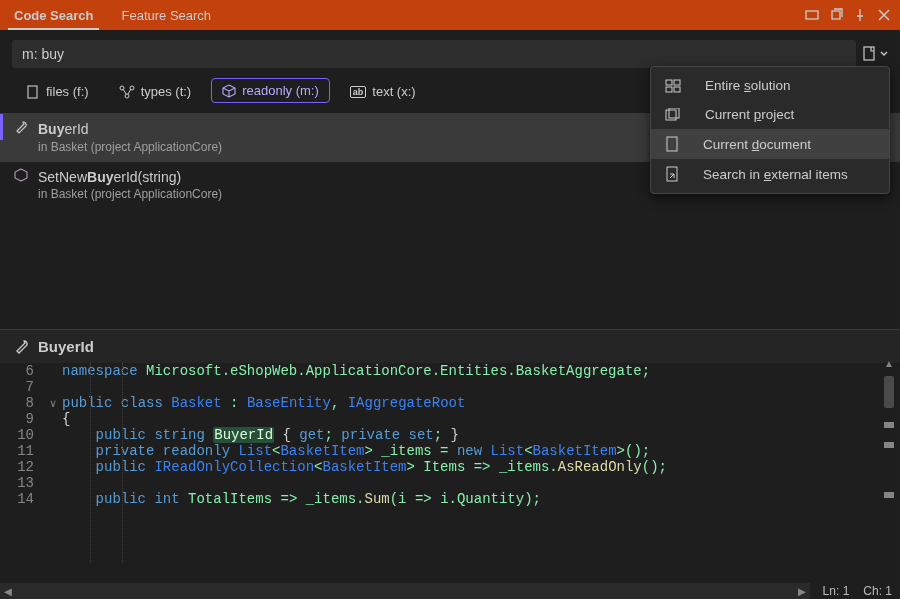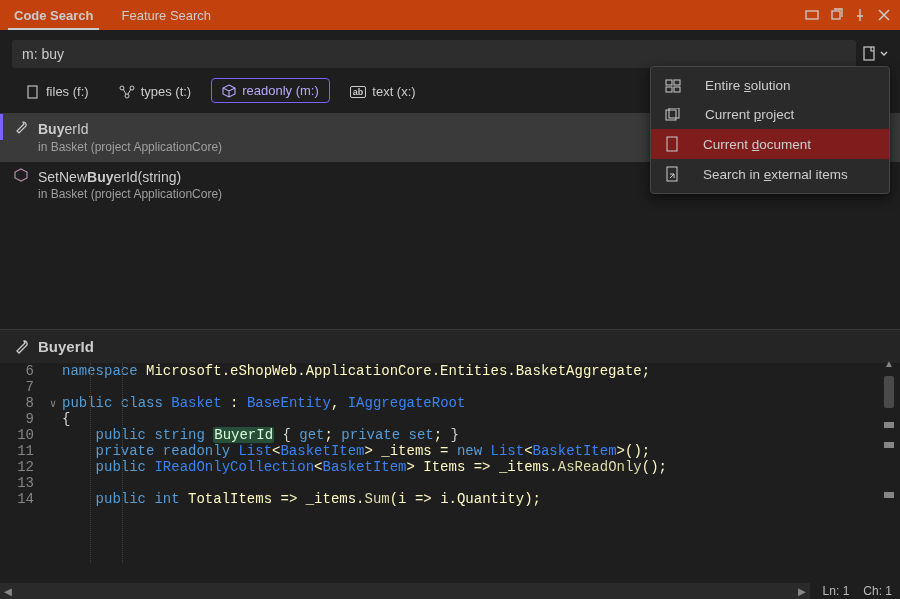--- a/index.html
+++ b/index.html
@@ -159,21 +159,21 @@
   }
   .scope-item {
     display: flex;
     align-items: center;
     gap: 24px;
     padding: 7px 14px;
     cursor: pointer;
     font-size: 13.5px;
   }
   .scope-item.hover-sel {
-    background: #7f1d1d;
+    background: #404040;
   }
   .scope-item-text { flex:1; }
   .scope-item-text u { text-decoration: underline; }
 
   
   .preview-header {
     display: flex;
     align-items: center;
     gap: 8px;
     padding: 8px 14px;
@@ -206,21 +206,21 @@
   .fold-col {
     width: 18px;
     text-align: center;
     color: #858585;
     font-size: 11px;
   }
   .code { color: #d4d4d4; }
   .kw { color: #569cd6; }
   .type { color: #3b82f6; }
   .func { color: #dcdcaa; }
-  .pale { color: #fef9c3; }
+  .pale { color: #86efac; }
   .hl-buyer {
     background: #274f3a;
     padding: 0 1px;
     border-radius: 2px;
     color: #d7ffd9;
   }
   .brace { color: #d4d4d4; }
   .guide {
     position: absolute;
     top: 0; bottom: 0;

